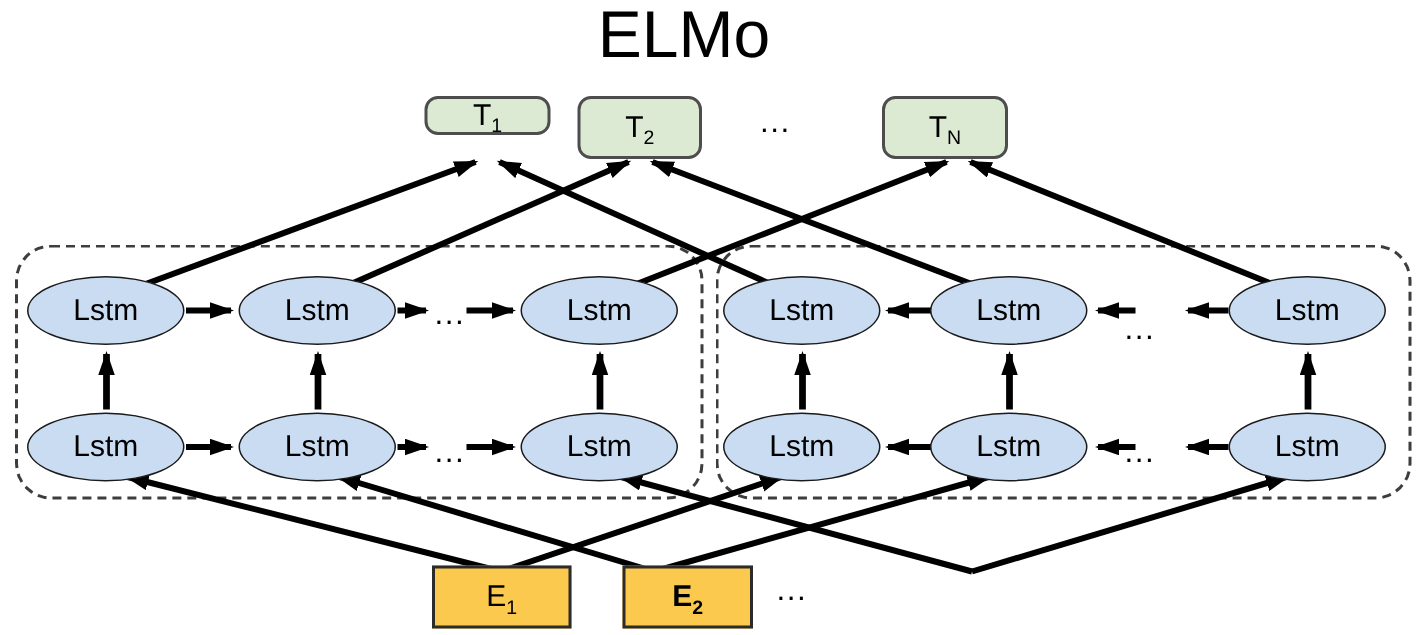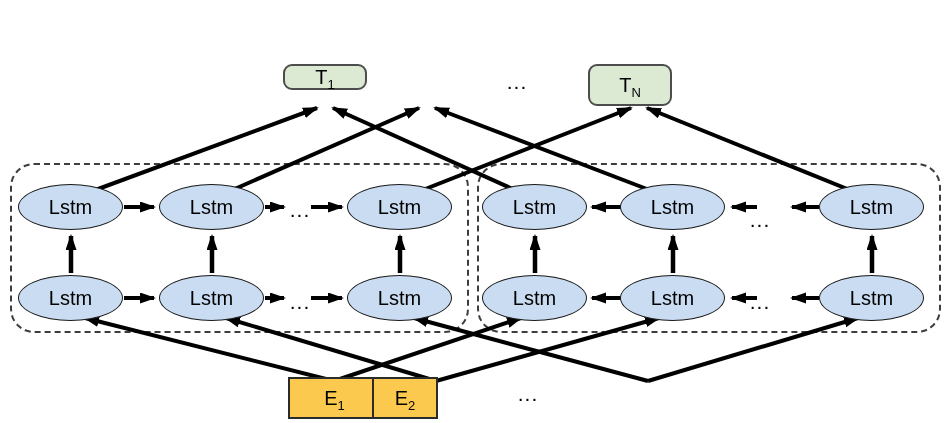--- a/index.html
+++ b/index.html
@@ -90,23 +90,27 @@
     <g>
       <line x1="334" y1="381" x2="85" y2="318" stroke-width="4" marker-end="url(#ah)"></line>
       <line x1="334" y1="381" x2="521" y2="318" stroke-width="4" marker-end="url(#ah)"></line>
       <line x1="436" y1="381" x2="226" y2="318" stroke-width="4" marker-end="url(#ah)"></line>
       <line x1="436" y1="381" x2="659" y2="318" stroke-width="4" marker-end="url(#ah)"></line>
       <line x1="648" y1="381" x2="414" y2="318" stroke-width="4" marker-end="url(#ah)"></line>
       <line x1="648" y1="381" x2="858" y2="318" stroke-width="4" marker-end="url(#ah)"></line>
     </g>
   </svg>
 
+  <div class="title">ELMo</div>
 
   <div class="node t-box" style="left:283px; top:64px; width:84px; height:26px;">
     <span><span>T</span><sub>1</sub></span>
+  </div>
+  <div class="node t-box" style="left:385px; top:64px; width:83px; height:42px;">
+    <span><span>T</span><sub>2</sub></span>
   </div>
   <div class="dots" style="left:497px; top:72px;">...</div>
   <div class="node t-box" style="left:588px; top:64px; width:84px; height:42px;">
     <span><span>T</span><sub>N</sub></span>
   </div>
 
   <div class="node lstm" style="left:18px;  top:184px;">Lstm</div>
   <div class="node lstm" style="left:159px; top:184px;">Lstm</div>
   <div class="dots" style="left:280px; top:200px;">...</div>
   <div class="node lstm" style="left:347px; top:184px;">Lstm</div>
@@ -122,18 +126,18 @@
   <div class="node lstm" style="left:819px; top:184px;">Lstm</div>
 
   <div class="node lstm" style="left:482px; top:275px;">Lstm</div>
   <div class="node lstm" style="left:620px; top:275px;">Lstm</div>
   <div class="dots" style="left:740px; top:292px;">...</div>
   <div class="node lstm" style="left:819px; top:275px;">Lstm</div>
 
   <div class="node e-box" style="left:288px; top:377px; width:93px; height:42px;">
     <span><span>E</span><sub>1</sub></span>
   </div>
-  <div class="node e-box" style="left:372px; top:377px; width:66px; height:42px;">
+  <div class="node e-box" style="left:415px; top:377px; width:87px; height:42px;font-weight:bold;">
     <span><span>E</span><sub>2</sub></span>
   </div>
   <div class="dots" style="left:508px; top:384px;">...</div>
 
 </div>
 
 </body></html>

